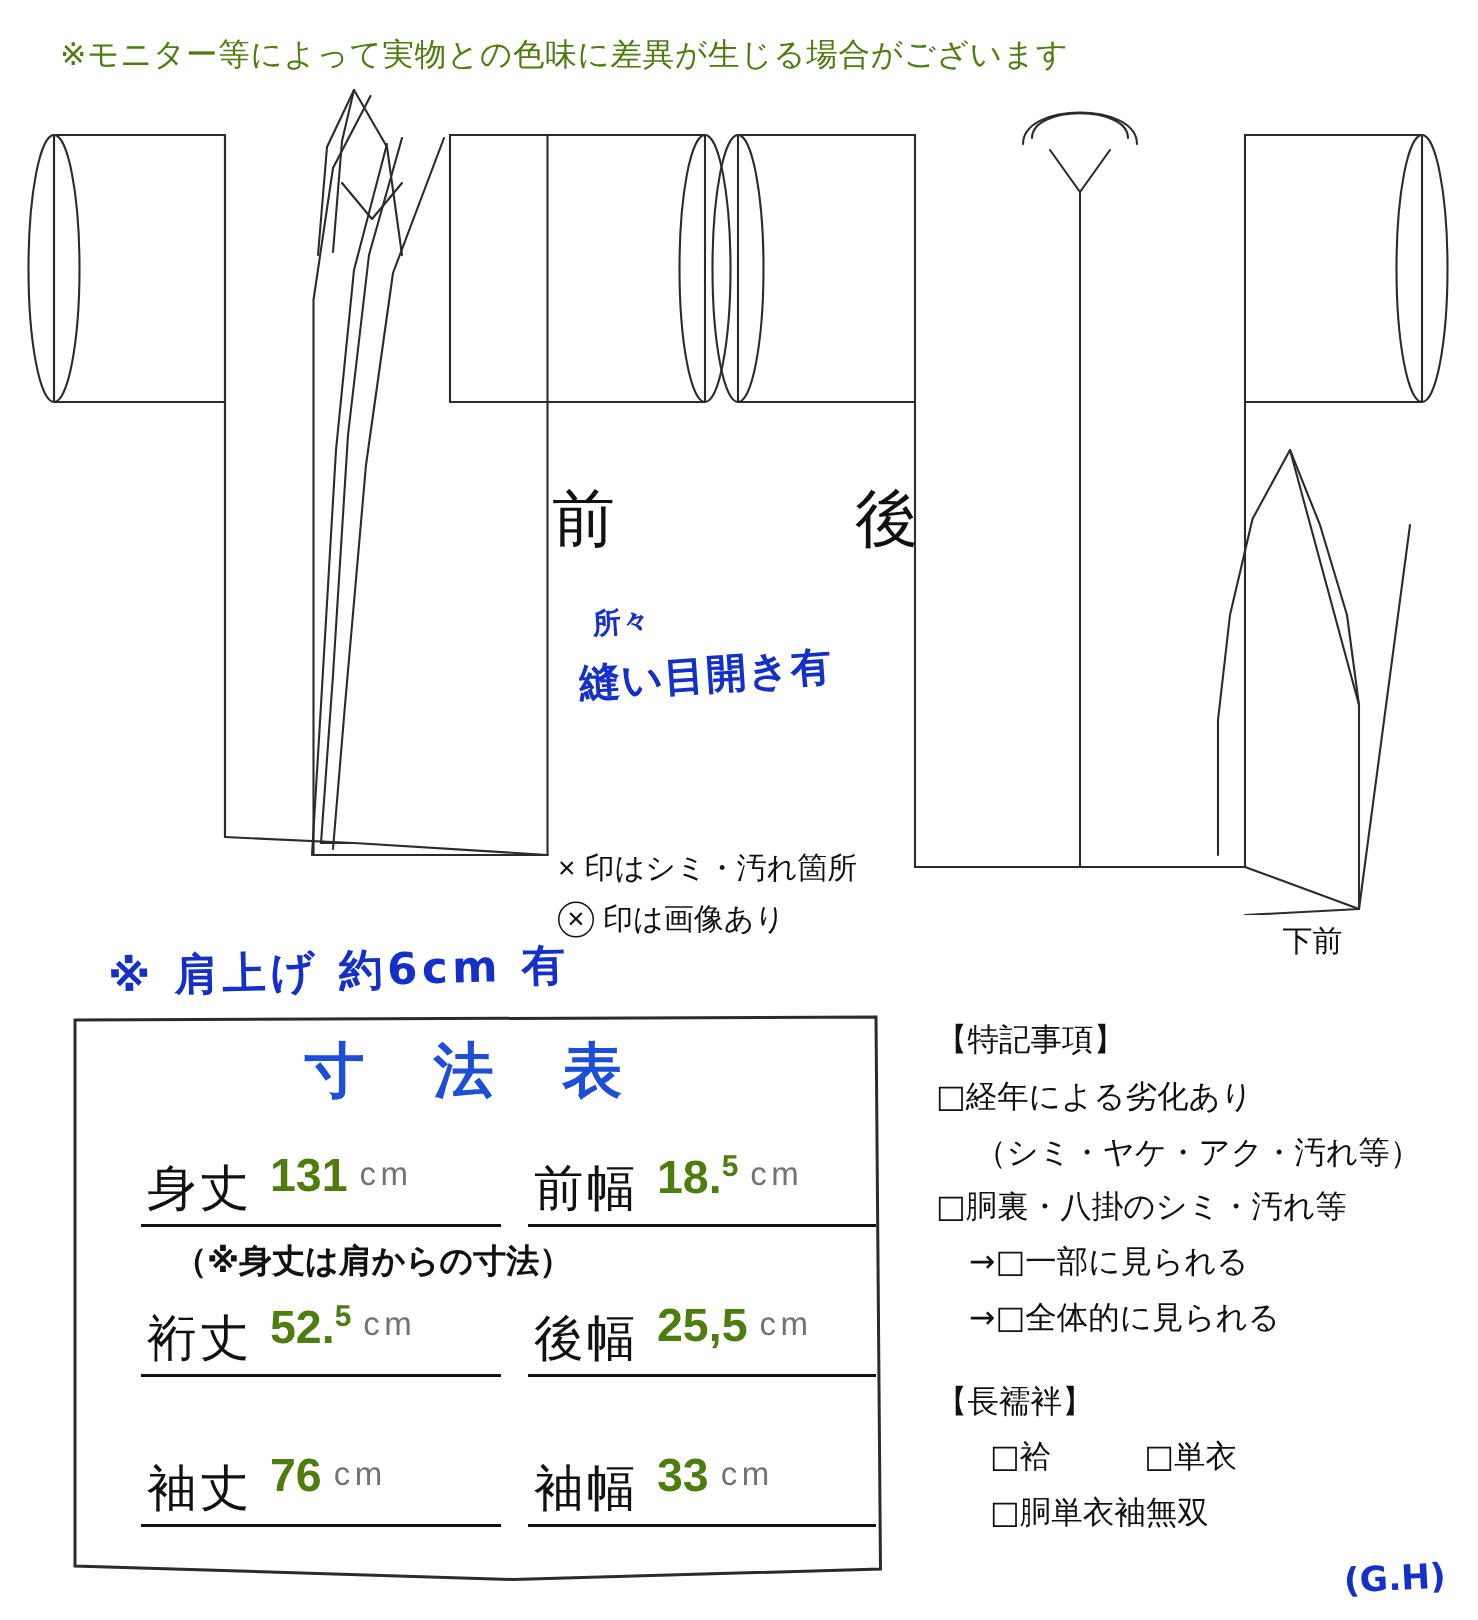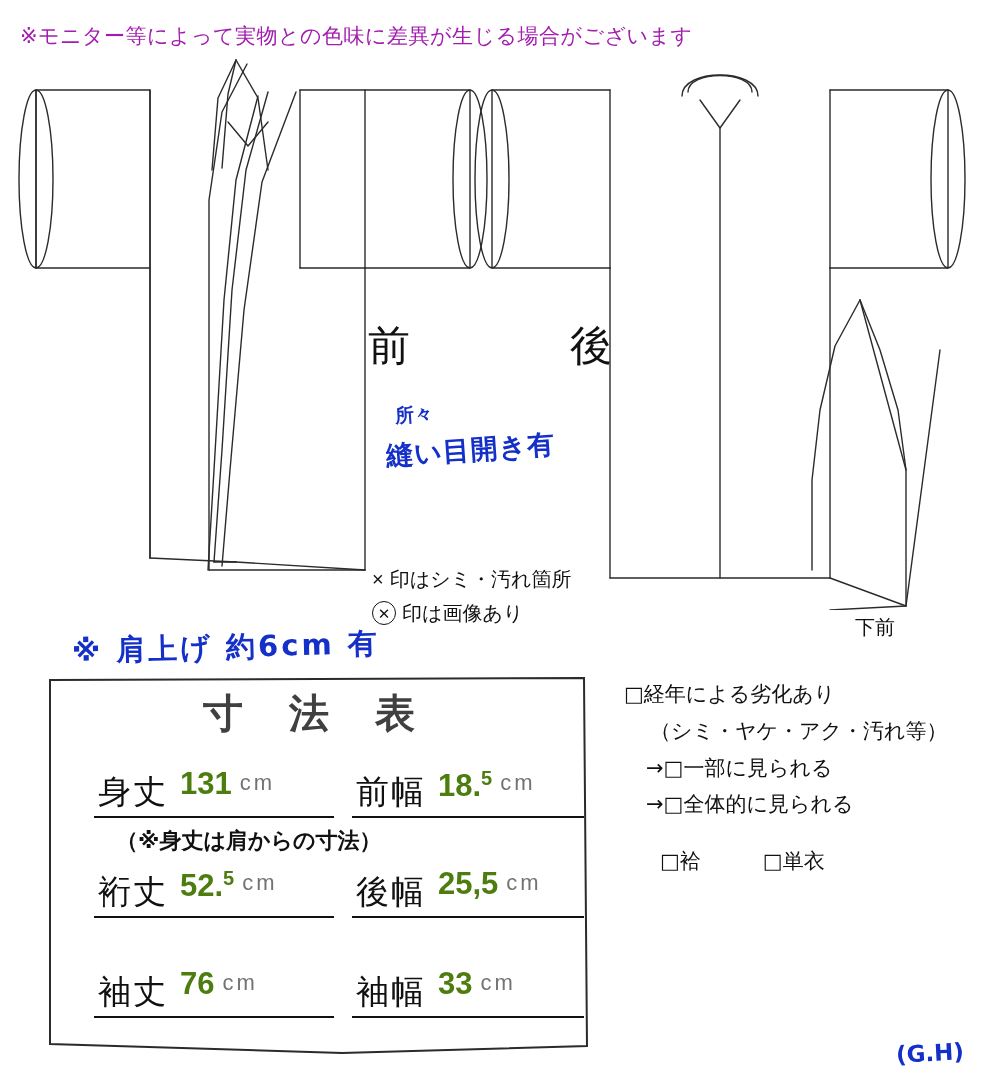--- a/index.html
+++ b/index.html
@@ -8,22 +8,22 @@
     background:#ffffff;
     font-family:"Liberation Sans","DejaVu Sans",sans-serif;
     color:#000;
     position:relative;
     overflow:hidden;
   }
   .page{position:relative;width:985px;height:1080px;}
 
   
   .top-note{
-    position:absolute;left:20px;top:22px;
-    font-size:21px;letter-spacing:.5px;color:#a21caf;
+    position:absolute;left:40px;top:22px;
+    font-size:21px;letter-spacing:.5px;color:#4d7c0f;
     white-space:nowrap;
   }
 
   
   .diagram{position:absolute;left:0;top:50px;width:985px;height:560px;}
   .diagram svg{display:block;}
 
   .lbl-front{
     position:absolute;left:368px;top:268px;
     font-size:42px;color:#111;font-family:"DejaVu Sans",sans-serif;
@@ -66,21 +66,21 @@
     transform:rotate(-1.5deg);
   }
 
   
   .table-box{
     position:absolute;left:44px;top:672px;width:546px;height:390px;
   }
   .table-box svg.box-outline{position:absolute;left:0;top:0;}
   .table-title{
     position:absolute;left:0;top:14px;width:546px;text-align:center;
-    font-size:40px;letter-spacing:16px;font-weight:bold;color:#404040;
+    font-size:40px;letter-spacing:16px;font-weight:bold;color:#1d4ed8;
     font-family:"DejaVu Sans",sans-serif;
   }
   .measure-grid{
     position:absolute;left:0;top:98px;width:546px;
   }
   .m-row{position:relative;height:100px;}
   .m-cell{position:absolute;display:flex;}
   .m-cell .lab{font-size:33px;color:#111;font-family:"DejaVu Sans",sans-serif;letter-spacing:2px;}
   .m-cell .val{
     color:#4d7c0f;font-size:31px;font-weight:bold;
@@ -263,28 +263,32 @@
           <span class="val">33</span>
           <span class="unit">cm</span>
         </div>
         <div class="ul" style="left:308px;top:46px;width:232px;"></div>
       </div>
 
     </div>
   </div>
 
   <div class="right-notes">
+    <div class="head">【特記事項】</div>
     <div class="cb">□経年による劣化あり</div>
     <div class="cb ind1">（シミ・ヤケ・アク・汚れ等）</div>
+    <div class="cb">□胴裏・八掛のシミ・汚れ等</div>
     <div class="cb ind2">→□一部に見られる</div>
     <div class="cb ind2">→□全体的に見られる</div>
 
     <div class="gap"></div>
 
+    <div class="head">【長襦袢】</div>
     <div class="nagajuban-row">
       <span class="cb">□袷</span>
       <span class="cb">□単衣</span>
     </div>
+    <div class="cb" style="padding-left:36px;">□胴単衣袖無双</div>
   </div>
 
   <div class="gh">(G.H)</div>
 
 </div>
 
 </body></html>

